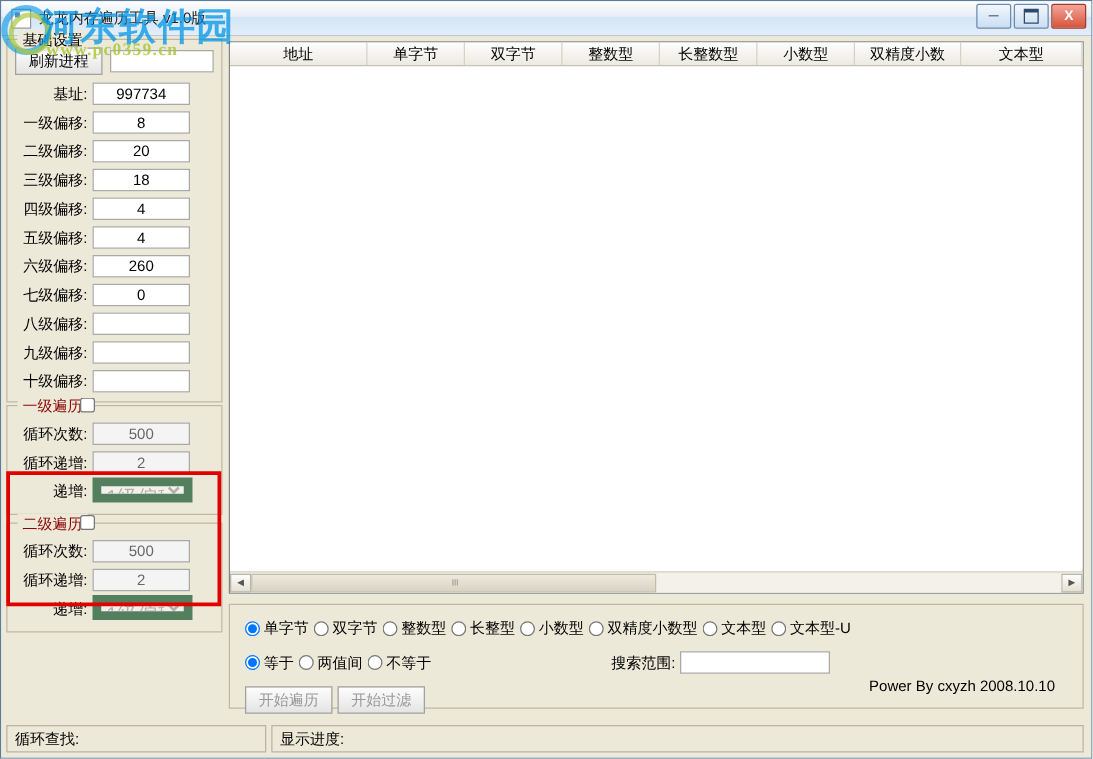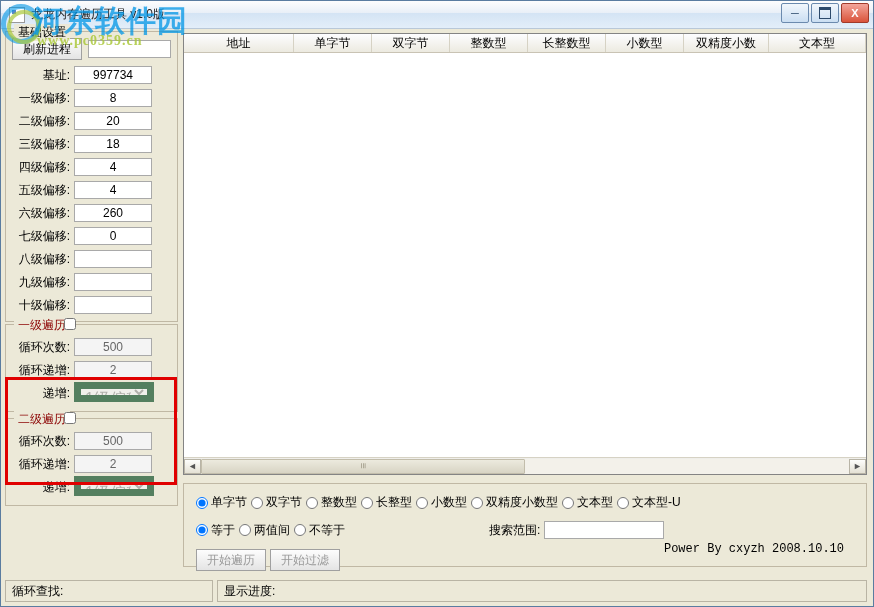--- a/index.html
+++ b/index.html
@@ -55,21 +55,21 @@
 .hscroll .track { flex:1; height:15px; background:#f3f1ea; position:relative; }
 .hscroll .thumb { position:absolute; left:0; top:0; bottom:0; width:50%; background:linear-gradient(#eceade,#d8d4c4); border:1px solid #c2bdab; border-radius:1px; }
 .hscroll .thumb::after { content:"≡"; position:absolute; left:50%; top:50%; transform:translate(-50%,-50%) rotate(90deg); color:#9c9784; font-size:10px; }
 
 .filterpanel { border:1px solid #c0b8a4; margin-top:8px; padding:10px 12px 8px; position:relative; height:84px; }
 .radio-row { display:flex; align-items:center; gap:4px; margin-bottom:10px; flex-wrap:nowrap; }
 .radio-row label { display:flex; align-items:center; gap:3px; font-size:12px; white-space:nowrap; }
 .radio-row input[type=radio]{ width:12px; height:12px; margin:0; }
 .range-input { width:120px; height:18px; border:1px solid #a9a9a9; background:#fff; }
 .btnrow { display:flex; gap:4px; align-items:center; }
-.credit { position:absolute; right:22px; bottom:10px; font-size:12px; font-family:Liberation Mono, monospace;text-align:center; }
+.credit { position:absolute; right:22px; bottom:10px; font-size:12px; font-family:Liberation Sans, sans-serif;text-align:center; }
 
 .statusbar { position:absolute; bottom:4px; left:4px; right:6px; height:22px; display:flex; }
 .statusbar .cell { border:1px solid #b9b4a4; background:#ece9d8; height:100%; display:flex; align-items:center; padding:0 6px; font-size:12px; }
 .statusbar .cell:first-child { width:208px; }
 .statusbar .cell:last-child { flex:1; margin-left:4px; }
 
 .basegroup{ border:1px solid #c0b8a4; padding:6px 6px 4px; position:relative; margin-top:2px; }
 .basegroup .legend{ position:absolute; top:-8px; left:8px; background:#ece9d8; padding:0 4px; color:#000; }
 </style>
 </head>

